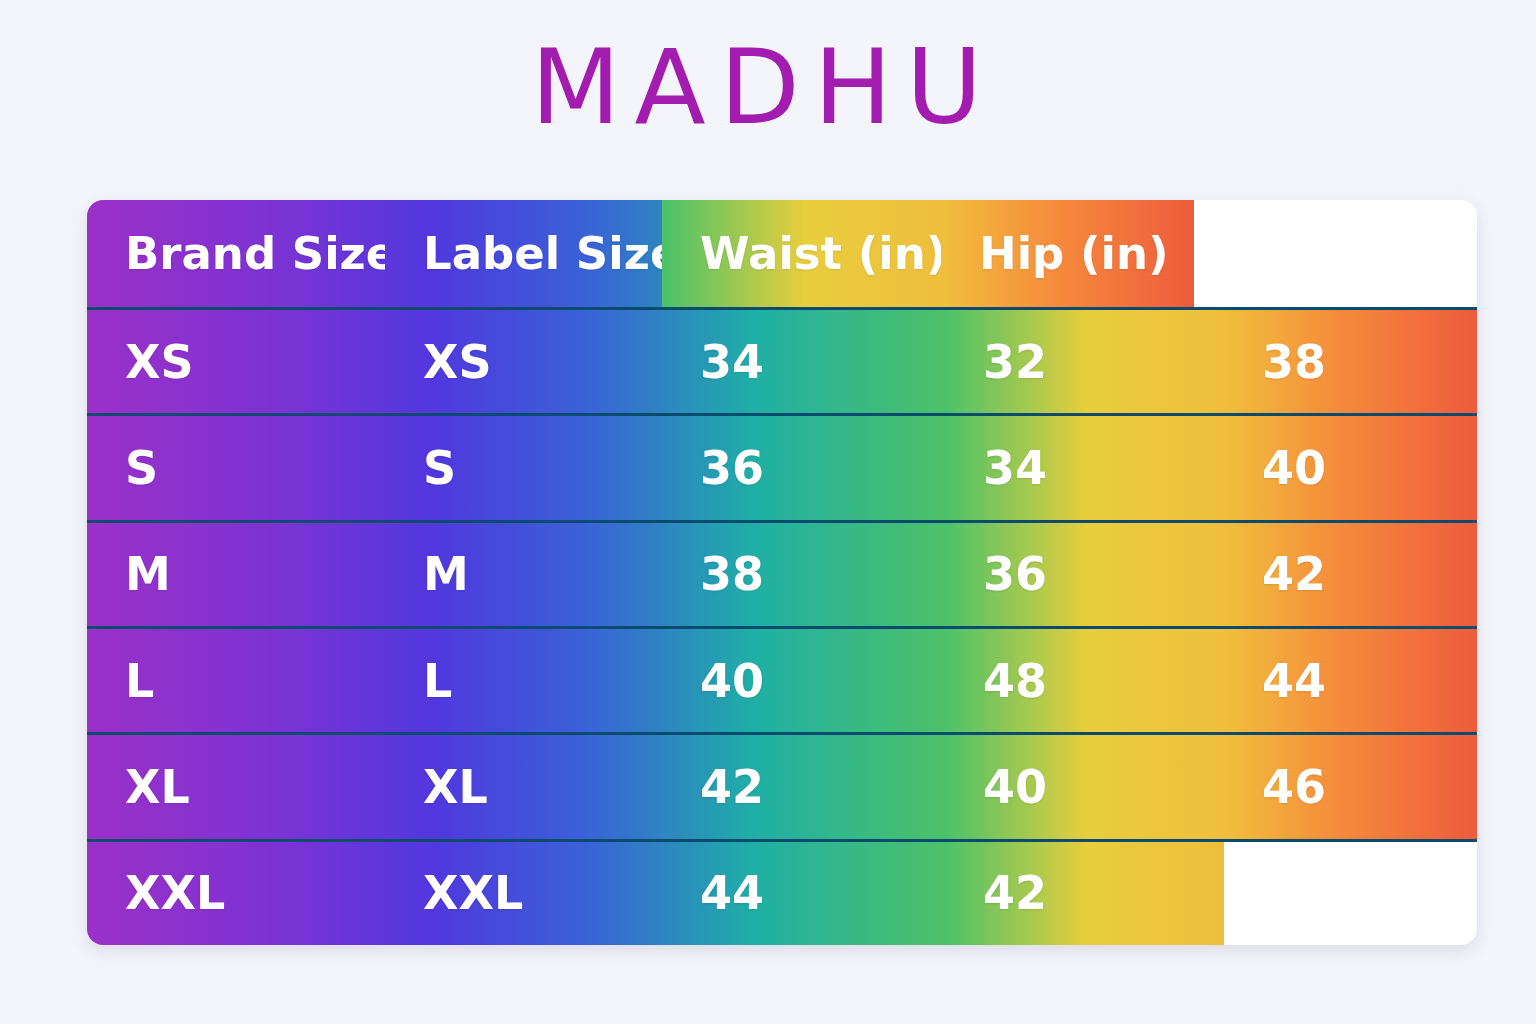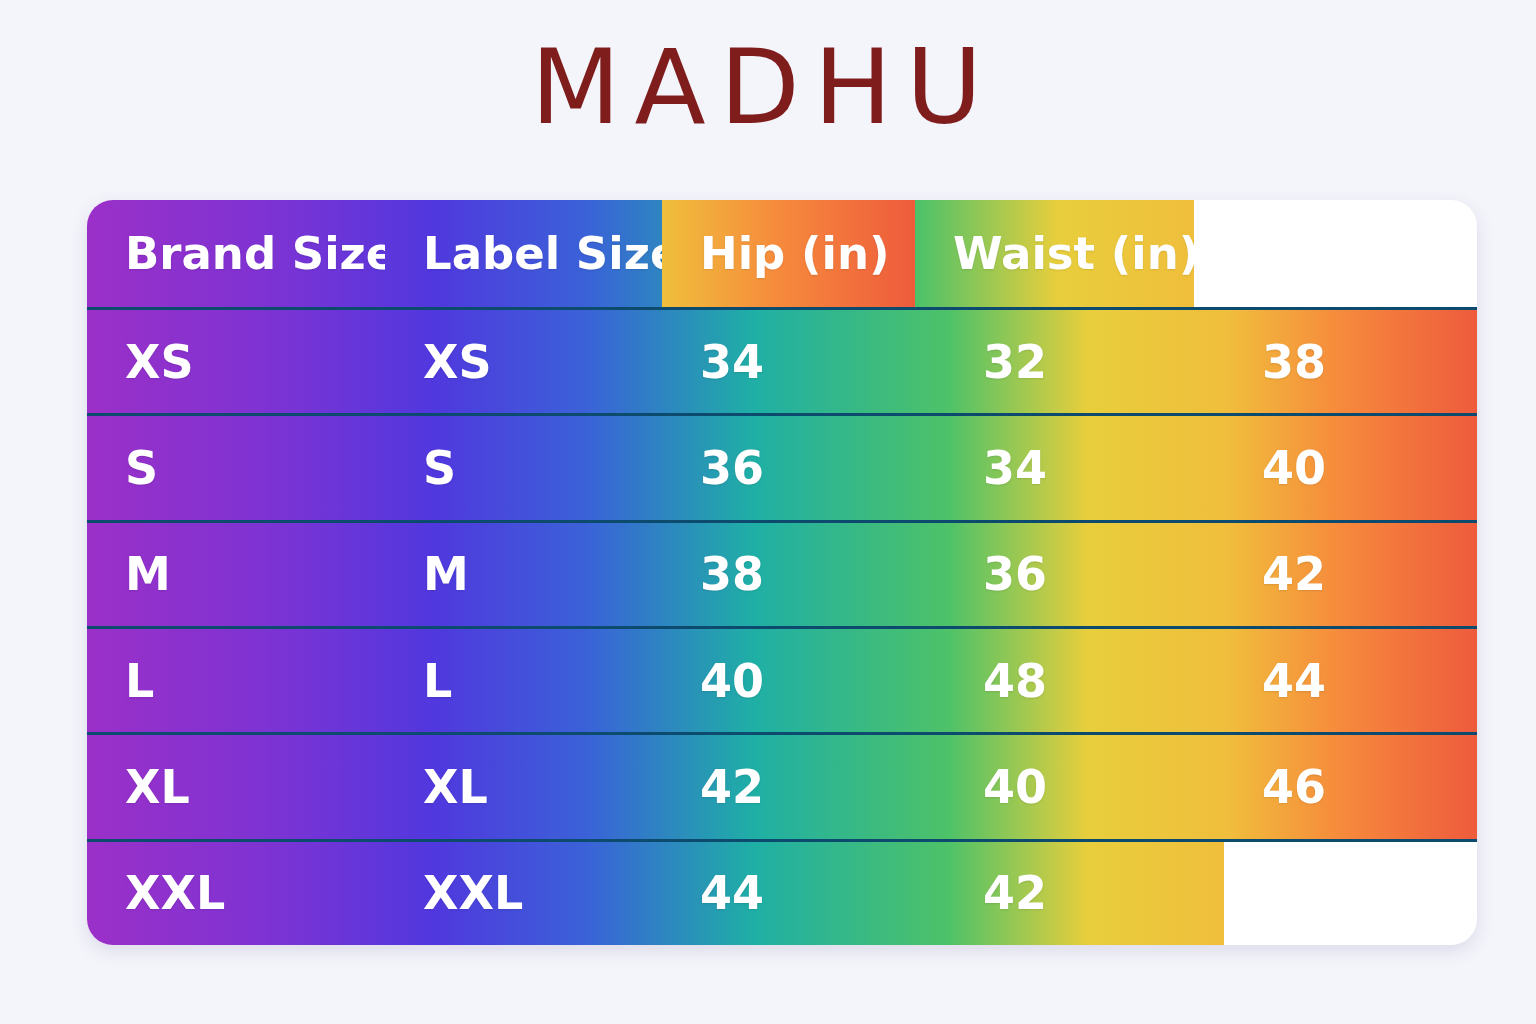--- a/index.html
+++ b/index.html
@@ -26,33 +26,33 @@
     position: absolute;
     left: 0;
     top: 28px;
     width: 1513px;
     text-align: center;
     font-family: "DejaVu Sans", sans-serif;
     font-size: 104px;
     font-weight: 400;
     letter-spacing: 14px;
     text-indent: 14px;
-    color: #7f1d1d;
+    color: #a21caf;
     line-height: 1.15;
     white-space: nowrap;
   }
 
   
   .table-card {
     position: absolute;
     left: 87px;
     top: 200px;
     width: 1390px;
     height: 745px;
-    border-radius: 26px;
+    border-radius: 16px;
     overflow: hidden;
     box-shadow: 0 6px 18px rgba(60, 50, 110, 0.13);
     display: flex;
     flex-direction: column;
     background: #ffffff;
   }
 
   .row {
     position: relative;
     display: flex;
@@ -139,25 +139,25 @@
 
   <div class="table-card">
 
     <div class="row header-row">
       <div class="cell col-0">
         <span class="cell-text">Brand Size</span>
       </div>
       <div class="cell col-1">
         <span class="cell-text">Label Size</span>
       </div>
+      <div class="cell col-3">
+        <span class="cell-text">Waist (in)</span>
+      </div>
       <div class="cell col-4">
         <span class="cell-text">Hip (in)</span>
-      </div>
-      <div class="cell col-3">
-        <span class="cell-text">Waist (in)</span>
       </div>
     </div>
 
     <div class="row data-row">
       <div class="cell col-0">
         <span class="cell-text">XS</span>
       </div>
       <div class="cell col-1">
         <span class="cell-text">XS</span>
       </div>

